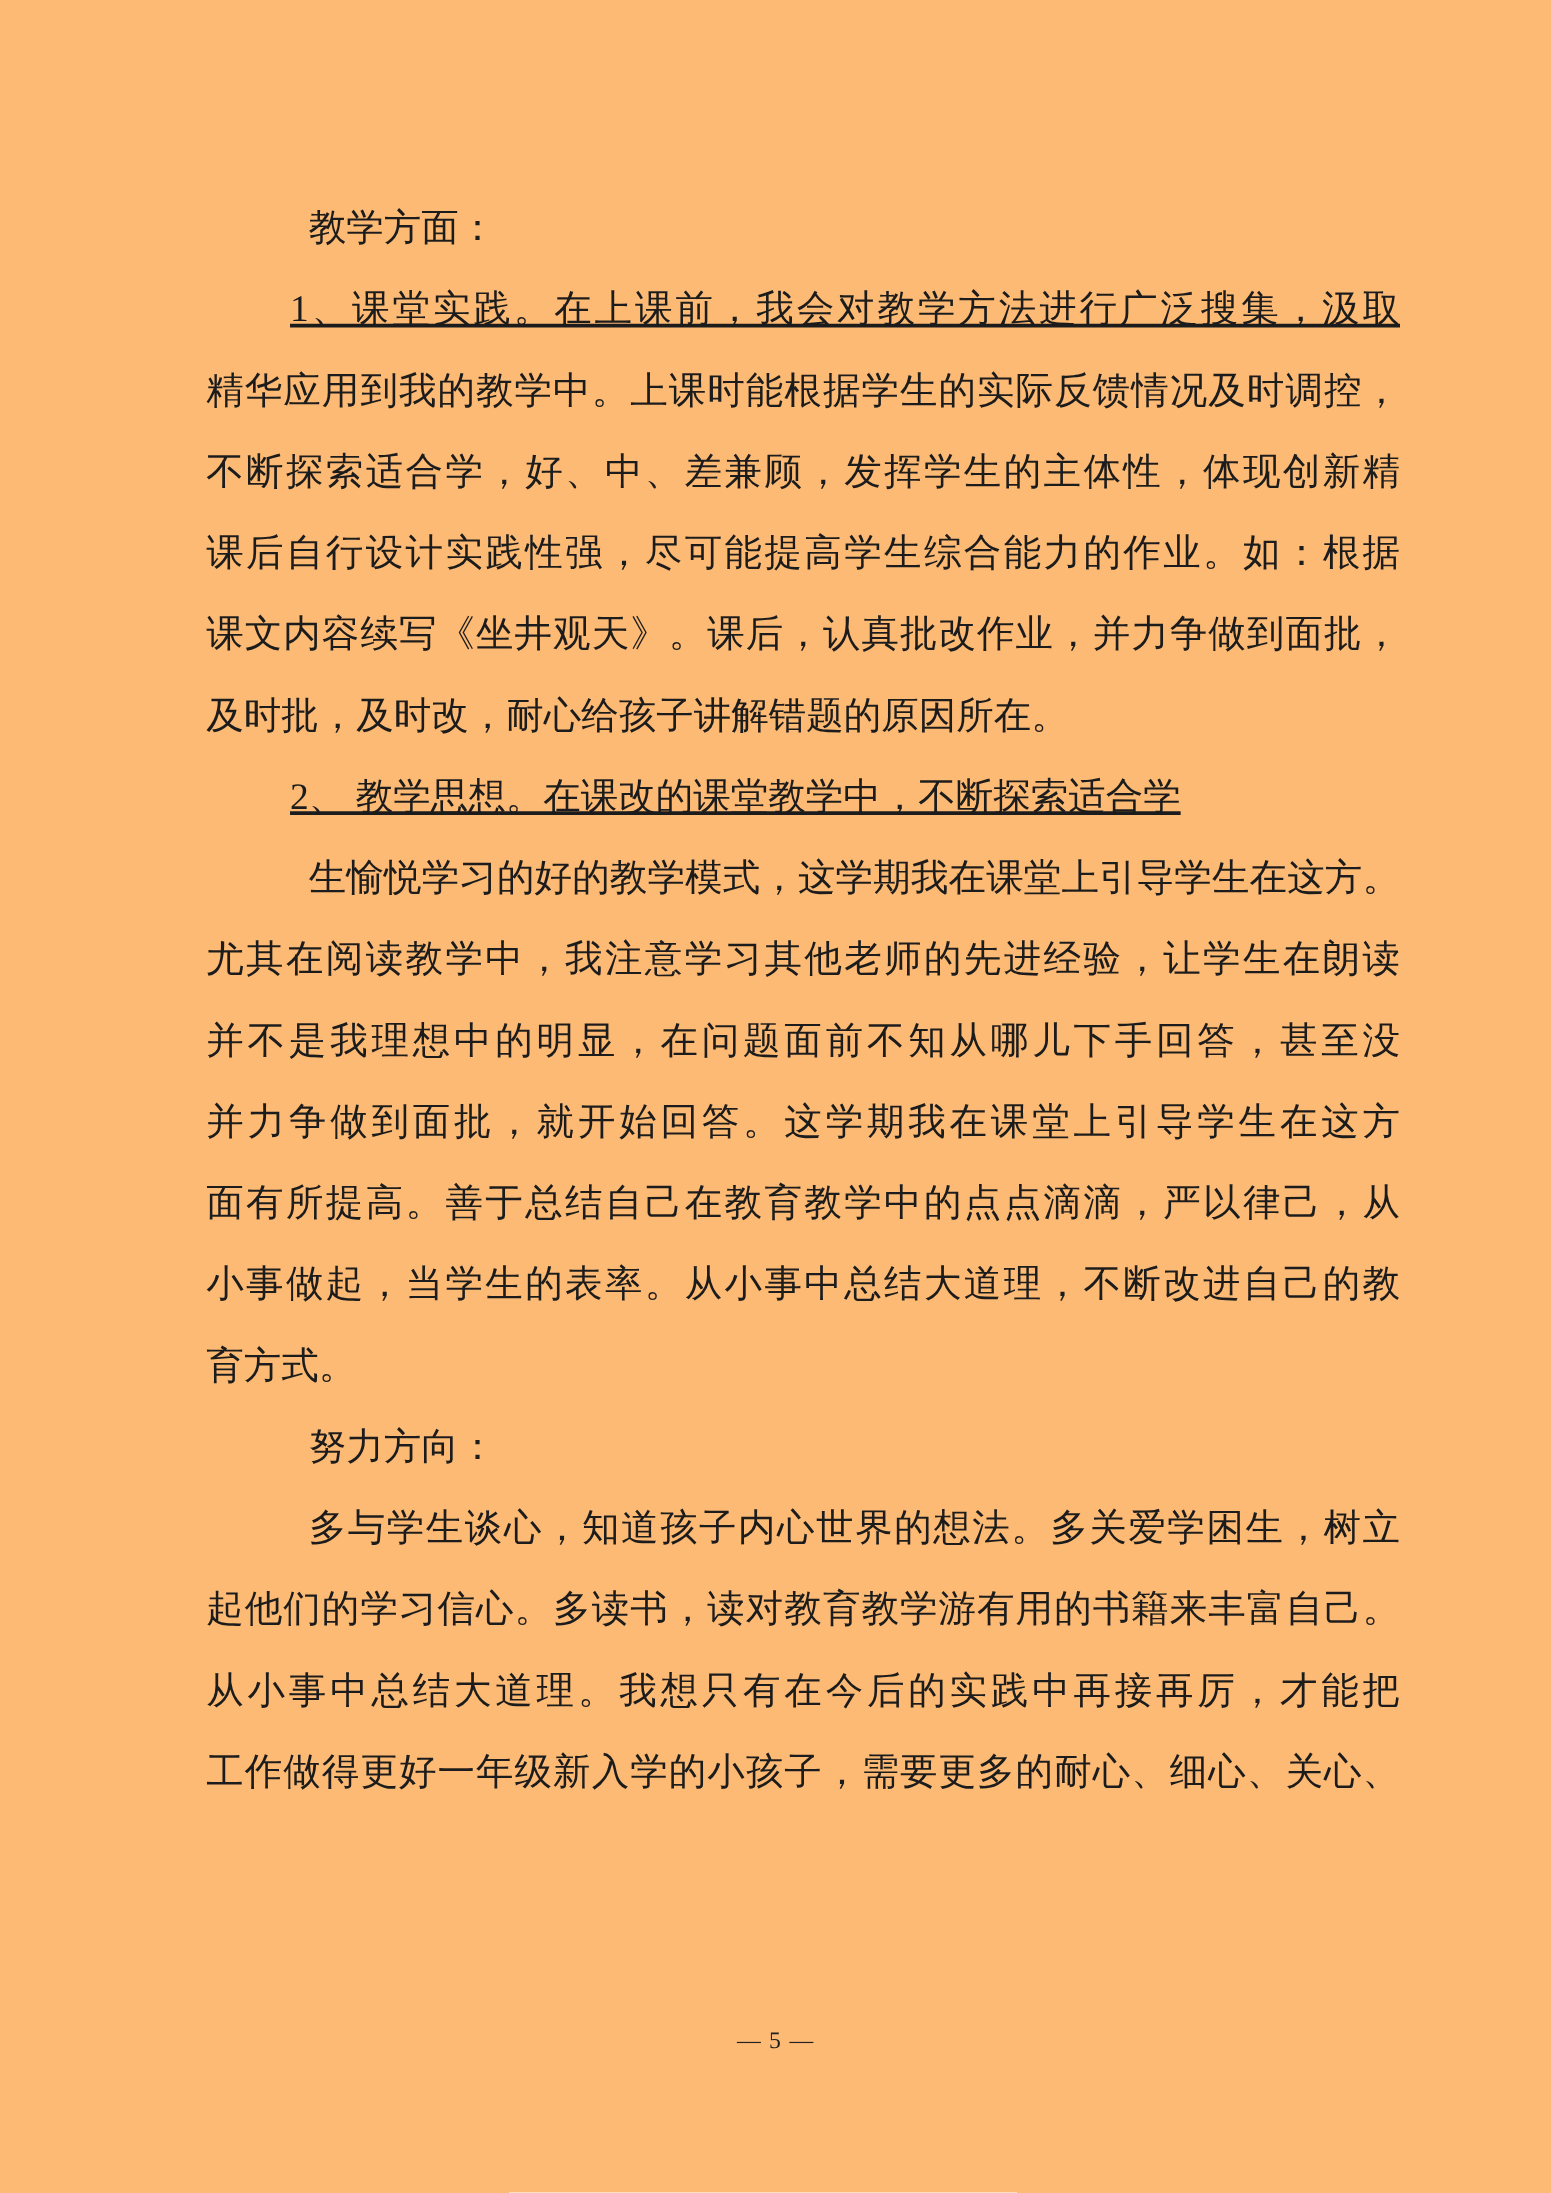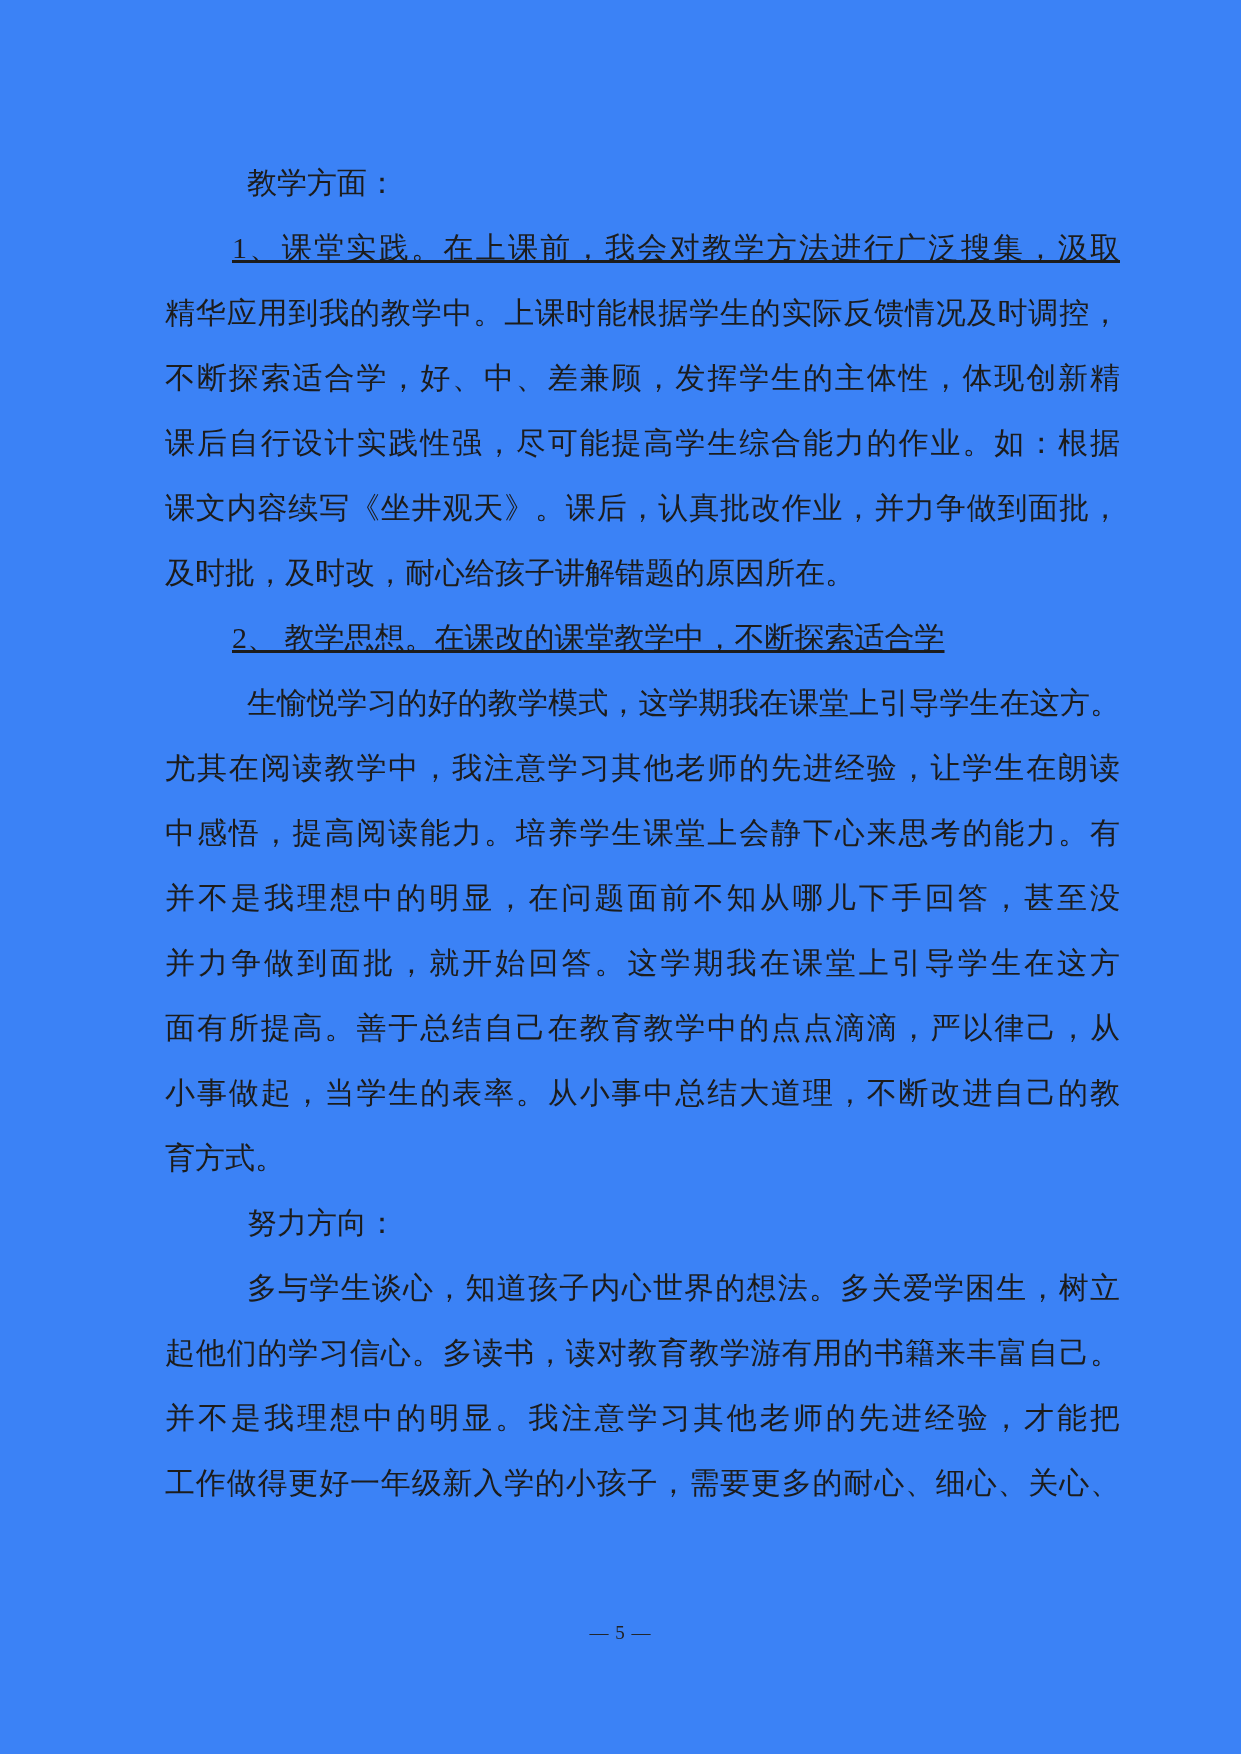--- a/index.html
+++ b/index.html
@@ -1,21 +1,21 @@
 <!DOCTYPE html>
 <html lang="zh"><head>
 <meta charset="utf-8">
 <style>
   * { margin: 0; padding: 0; box-sizing: border-box; }
   html, body { background: #ffffff; }
   .page {
     position: relative;
     width: 1241px;
     height: 1754px;
-    background: #3b82f6;
+    background: #fdba74;
     overflow: hidden;
     font-family: "Liberation Serif", "DejaVu Serif", serif;
   }
   .doc-body {
     position: absolute;
     left: 165px;
     top: 150px;
     width: 955px;
     font-size: 30px;
     color: #1c1c1c;
@@ -52,26 +52,25 @@
       <div class="line end indent-cjk">教学方面：</div>
       <div class="line indent-num">1、课堂实践。在上课前，我会对教学方法进行广泛搜集，汲取</div>
       <div class="line">精华应用到我的教学中。上课时能根据学生的实际反馈情况及时调控，</div>
       <div class="line">不断探索适合学，好、中、差兼顾，发挥学生的主体性，体现创新精神。</div>
       <div class="line">课后自行设计实践性强，尽可能提高学生综合能力的作业。如：根据</div>
       <div class="line">课文内容续写《坐井观天》。课后，认真批改作业，并力争做到面批，</div>
       <div class="line end">及时批，及时改，耐心给孩子讲解错题的原因所在。</div>
       <div class="line end indent-num">2、 教学思想。在课改的课堂教学中，不断探索适合学</div>
       <div class="line indent-cjk">生愉悦学习的好的教学模式，这学期我在课堂上引导学生在这方。</div>
       <div class="line">尤其在阅读教学中，我注意学习其他老师的先进经验，让学生在朗读</div>
-      <div class="line">中感悟，提高阅读能力。培养学生课堂上会静下心来思考的能力。有</div>
       <div class="line">并不是我理想中的明显，在问题面前不知从哪儿下手回答，甚至没</div>
       <div class="line">并力争做到面批，就开始回答。这学期我在课堂上引导学生在这方</div>
       <div class="line">面有所提高。善于总结自己在教育教学中的点点滴滴，严以律己，从</div>
       <div class="line">小事做起，当学生的表率。从小事中总结大道理，不断改进自己的教</div>
       <div class="line end">育方式。</div>
       <div class="line end indent-cjk">努力方向：</div>
       <div class="line indent-cjk">多与学生谈心，知道孩子内心世界的想法。多关爱学困生，树立</div>
       <div class="line">起他们的学习信心。多读书，读对教育教学游有用的书籍来丰富自己。</div>
-      <div class="line">并不是我理想中的明显。我注意学习其他老师的先进经验，才能把</div>
+      <div class="line">从小事中总结大道理。我想只有在今后的实践中再接再厉，才能把</div>
       <div class="line">工作做得更好一年级新入学的小孩子，需要更多的耐心、细心、关心、</div>
     </div>
   <div class="page-footer">— 5 —</div>
 </div>
 
 </body></html>

